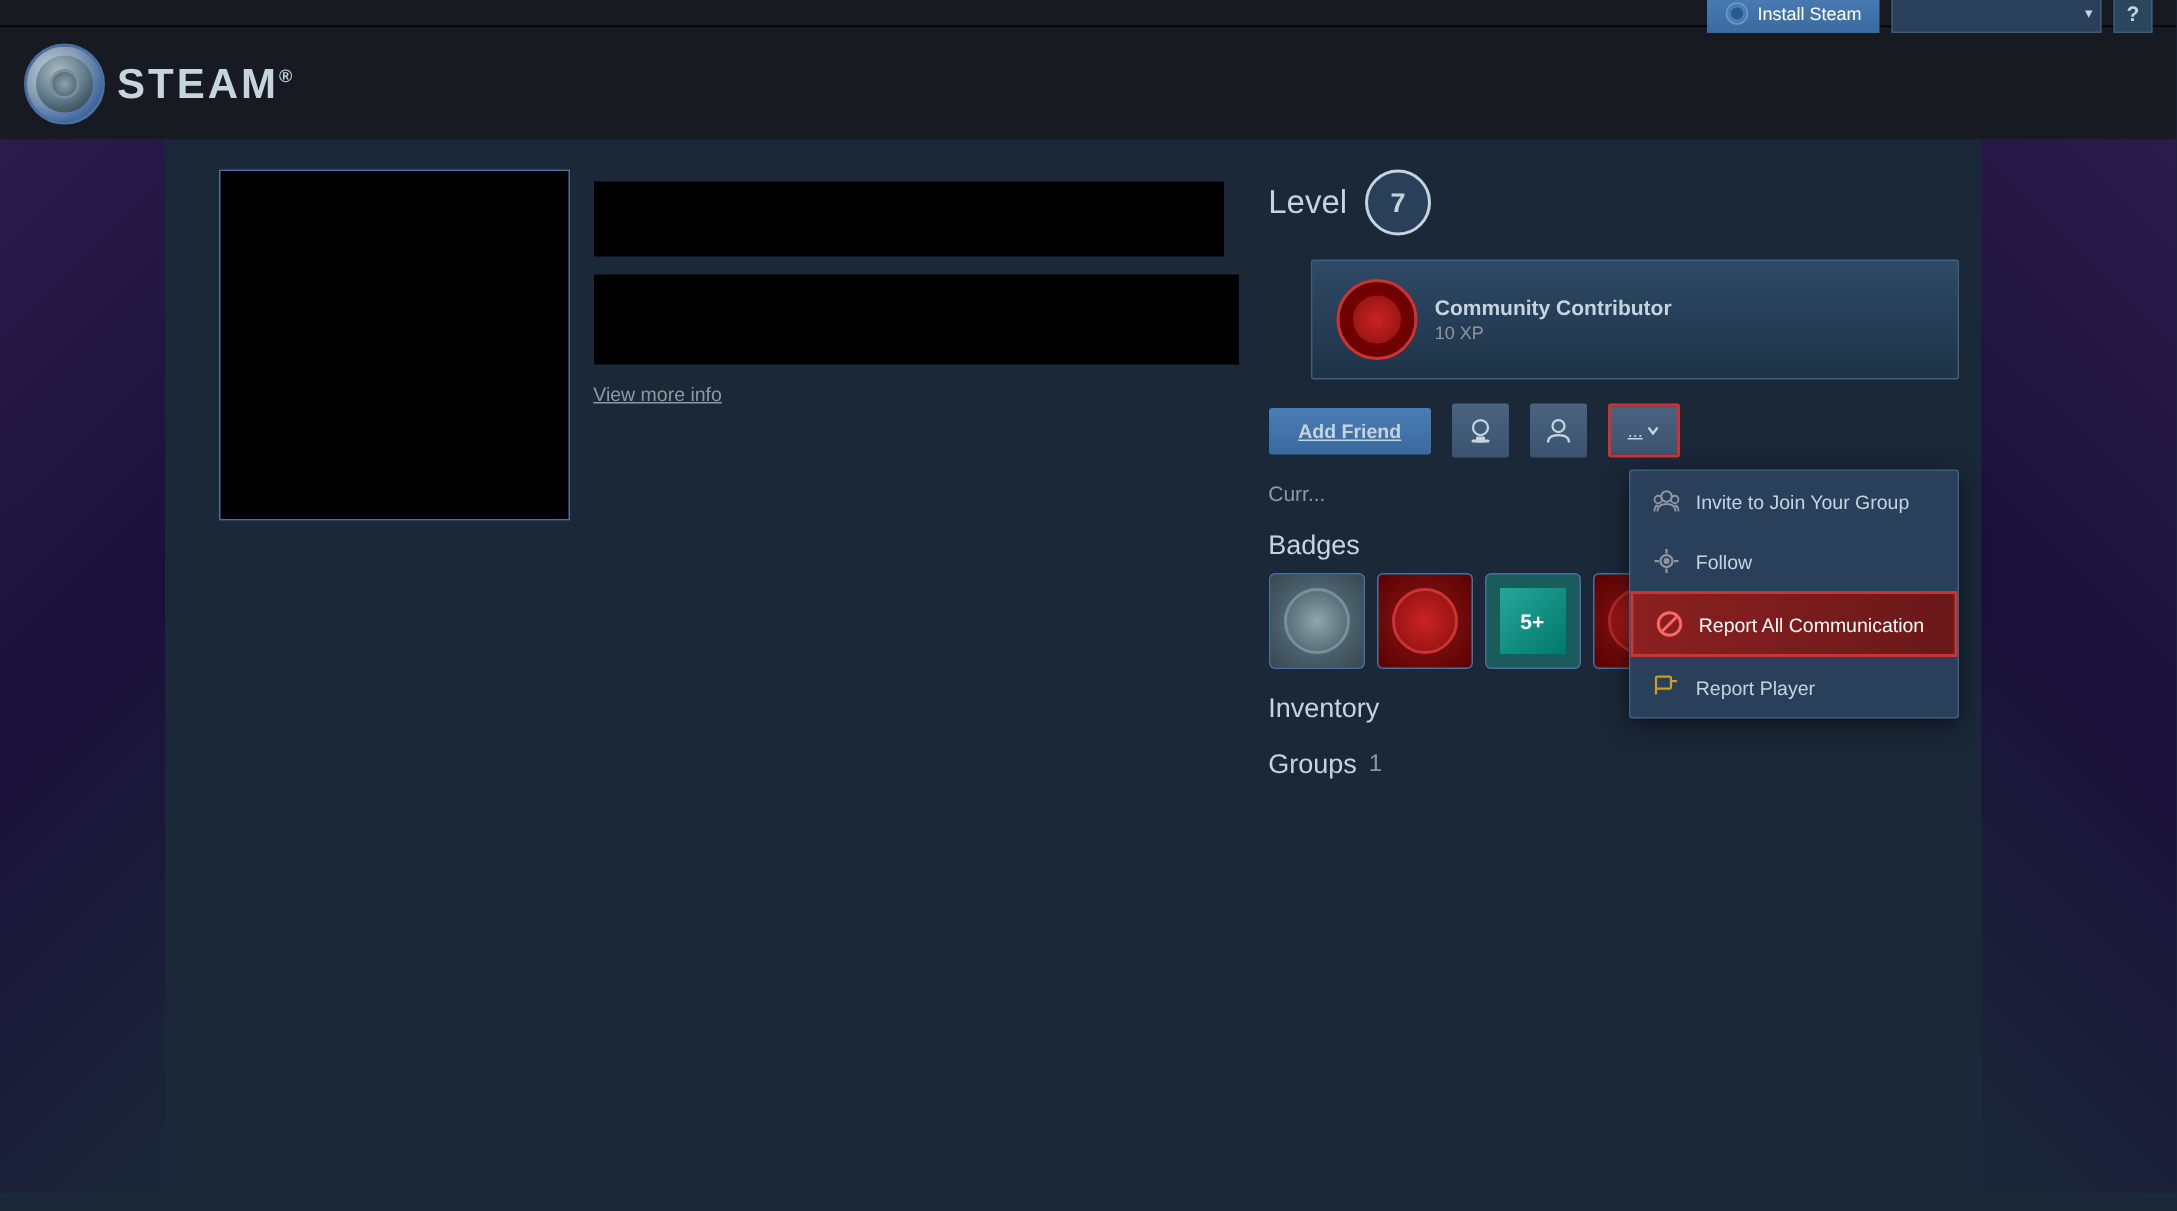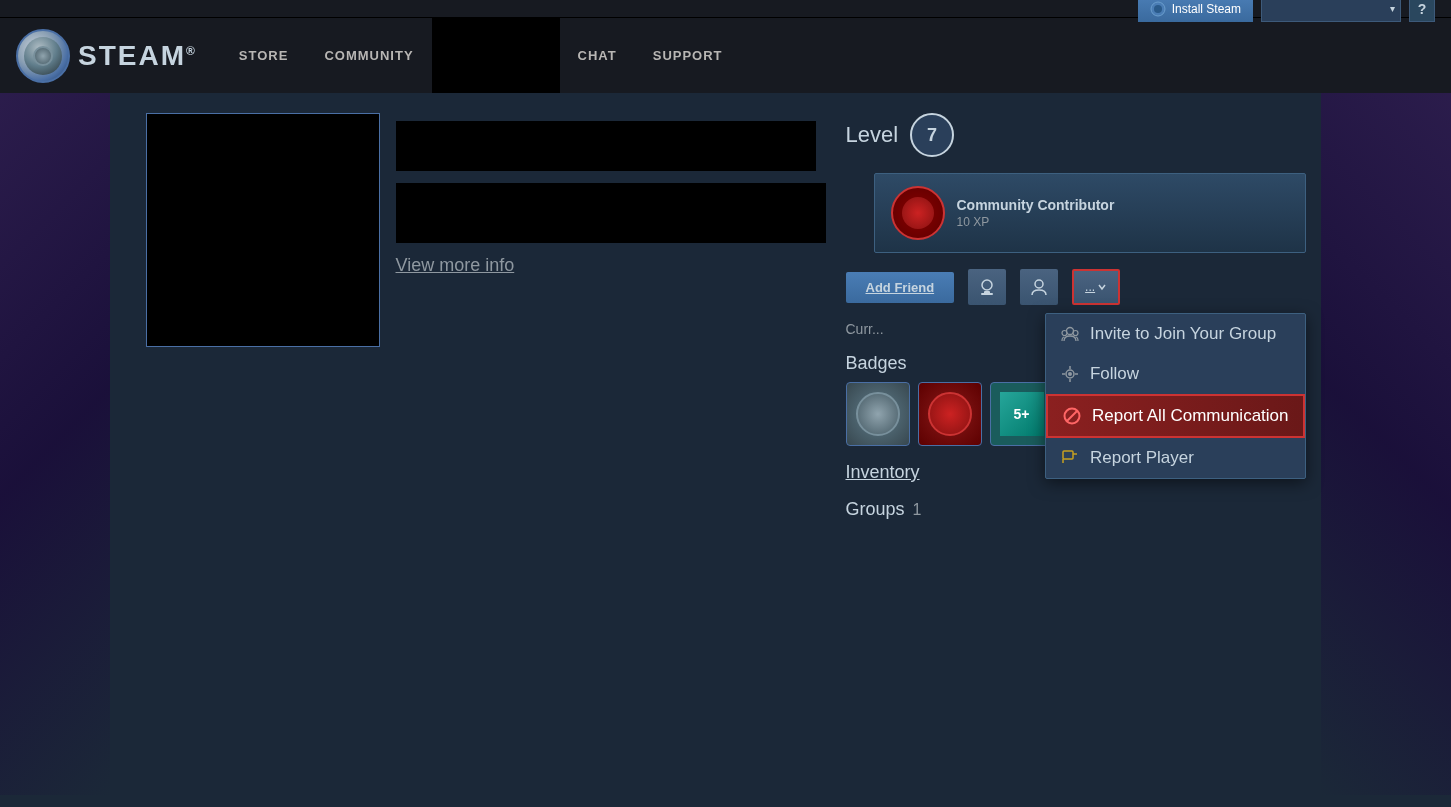--- a/index.html
+++ b/index.html
@@ -220,21 +220,21 @@
       width: 420px;
       margin-top: 4px;
     }
     .profile-status-block {
       background: #000;
       height: 60px;
       width: 430px;
     }
     .view-more-info {
       color: #8f98a0;
-      font-size: 18px;
+      font-size: 13px;
       cursor: pointer;
       text-decoration: underline;
     }
 
     
     .profile-right {
       flex: 1;
       min-width: 320px;
     }
     .level-section {
@@ -357,21 +357,21 @@
       z-index: 100;
       min-width: 220px;
       box-shadow: 0 4px 16px rgba(0,0,0,0.5);
     }
     .dropdown-item {
       display: flex;
       align-items: center;
       gap: 10px;
       padding: 10px 14px;
       cursor: pointer;
-      font-size: 17px;
+      font-size: 13px;
       color: #c6d4df;
       transition: background 0.1s;
     }
     .dropdown-item-block {
       background: linear-gradient(to right, #8b2020, #6a1818);
       border: 2px solid #cc3333;
       color: #fff;
     }
     .dropdown-icon {
       width: 20px;
@@ -427,21 +427,21 @@
       justify-content: center;
       color: #fff;
       font-size: 14px;
       font-weight: bold;
     }
     .badge-thumb-red2 {
       background: radial-gradient(circle, #8b1a1a, #5c0000);
     }
 
     
-    .inventory-section { margin-top: 16px; text-decoration: underline; }
+    .inventory-section { margin-top: 16px; }
 
     
     .groups-section { margin-top: 16px; }
 
     .section-header {
       color: #c6d4df;
       font-size: 18px;
       margin-bottom: 8px;
       display: flex;
       align-items: center;
@@ -477,29 +477,20 @@
 </div>
 
 <div class="nav-bar">
   <div class="steam-logo">
     <div class="steam-logo-circle">
       <div class="steam-logo-inner"></div>
     </div>
     <span class="steam-text">
       <span>STEAM</span><sup>®</sup>
     </span>
-  </div>
-  <div class="nav-links">
-    <a class="nav-link">STORE</a>
-    <a class="nav-link">COMMUNITY</a>
-    <a class="nav-link nav-link-username">
-      <span style="display:inline-block;width:80px;height:18px;background:#000;"></span>
-    </a>
-    <a class="nav-link">CHAT</a>
-    <a class="nav-link">SUPPORT</a>
   </div>
 </div>
 
 <div class="main-bg">
   <div class="profile-container">
 
     <div class="profile-left">
       <div style="display:flex;gap:16px;align-items:flex-start;">
         <div class="profile-avatar"></div>
         <div style="display:flex;flex-direction:column;gap:12px;margin-top:4px;">

